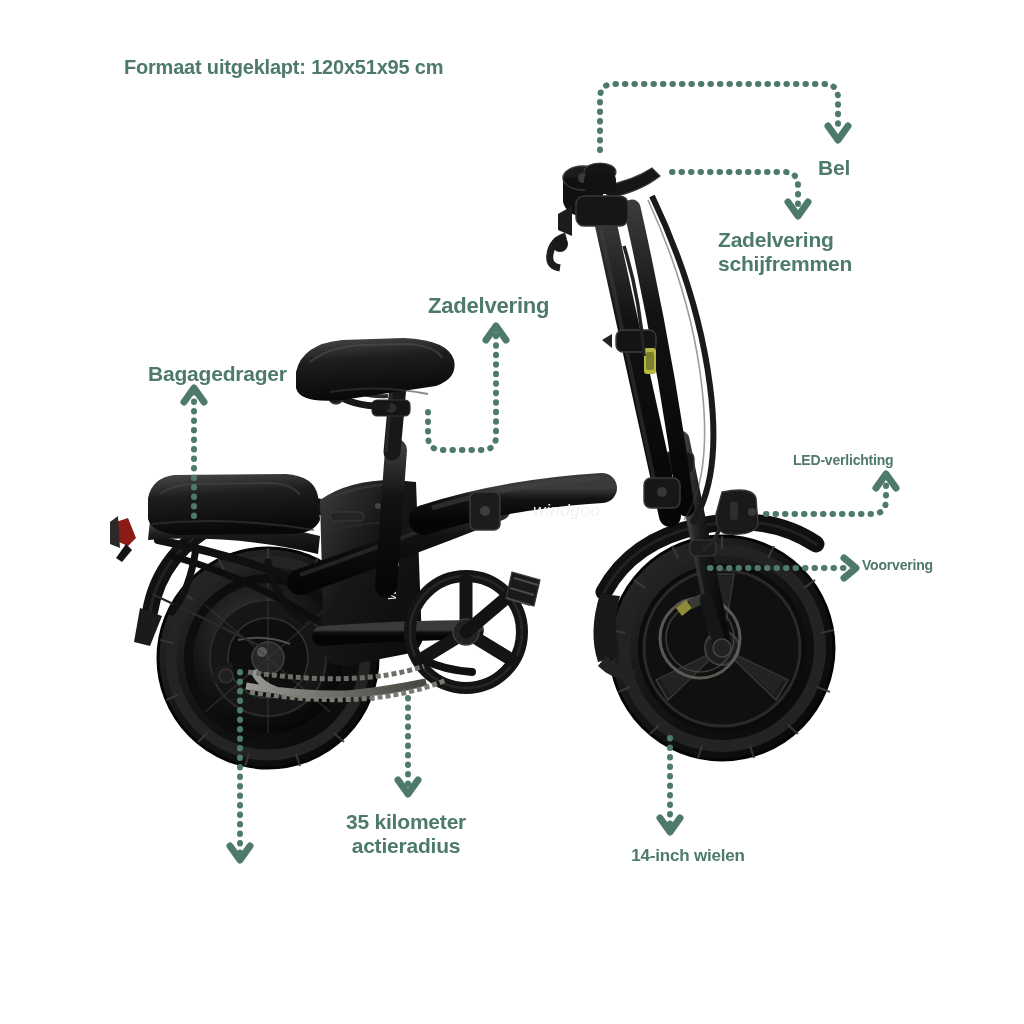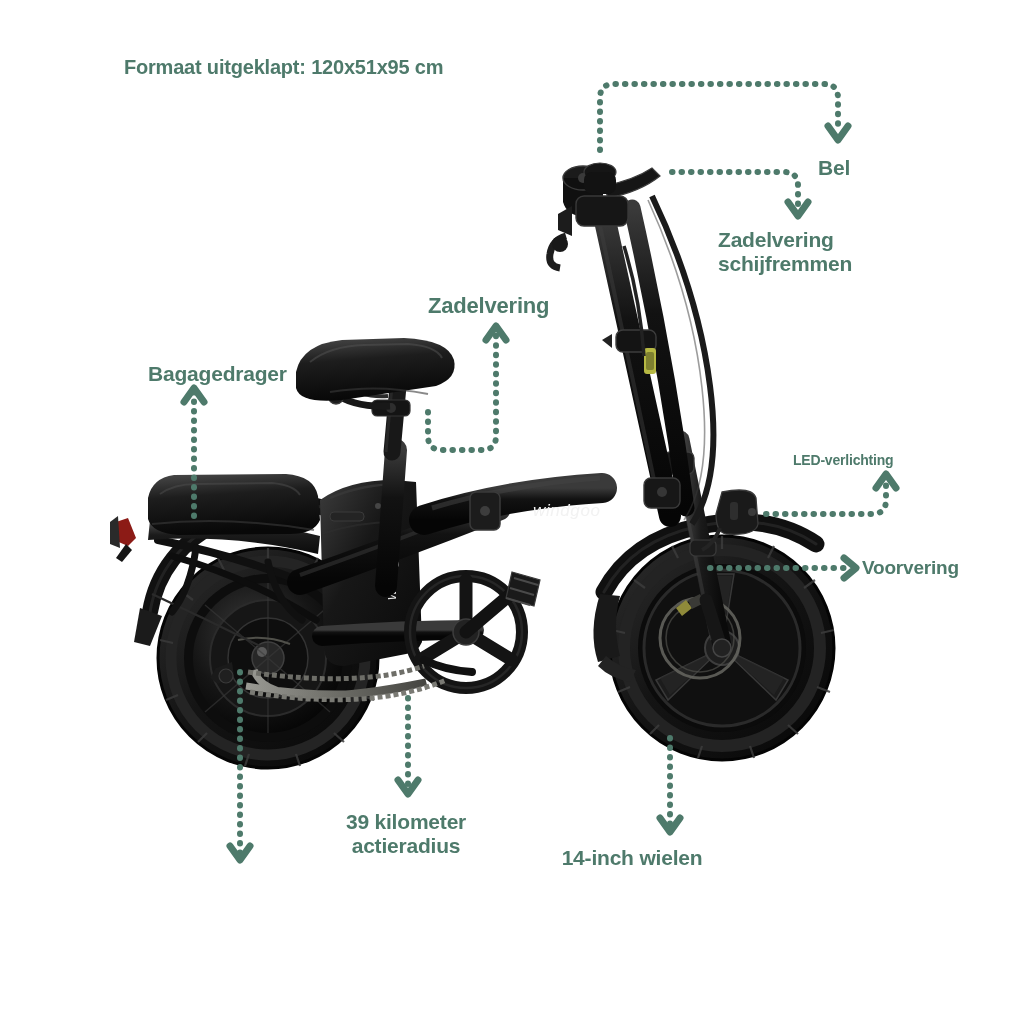--- a/index.html
+++ b/index.html
@@ -315,22 +315,22 @@
 
     <div class="lbl" style="left:718px;top:228px;font-size:21px;">Zadelvering
 schijfremmen</div>
 
     <div class="lbl" style="left:428px;top:293px;font-size:22px;">Zadelvering</div>
 
     <div class="lbl" style="left:136px;top:362px;font-size:21px;margin-left:12px;">Bagagedrager</div>
 
     <div class="lbl" style="left:793px;top:452px;font-size:14px;">LED-verlichting</div>
 
-    <div class="lbl" style="left:862px;top:557px;font-size:19px;">Voorvering</div>
-
-    <div class="lbl" style="left:406px;top:810px;font-size:21px;transform:translateX(-50%);text-align:center;">39 kilometer
+    <div class="lbl" style="left:862px;top:557px;font-size:14px;">Voorvering</div>
+
+    <div class="lbl" style="left:406px;top:810px;font-size:21px;transform:translateX(-50%);text-align:center;">35 kilometer
 actieradius</div>
 
-    <div class="lbl" style="left:632px;top:846px;font-size:21px;transform:translateX(-50%);text-align:center;">14-inch wielen</div>
+    <div class="lbl" style="left:688px;top:846px;font-size:17px;transform:translateX(-50%);text-align:center;">14-inch wielen</div>
 
   </div>
 
 </div>
 
 </body></html>

